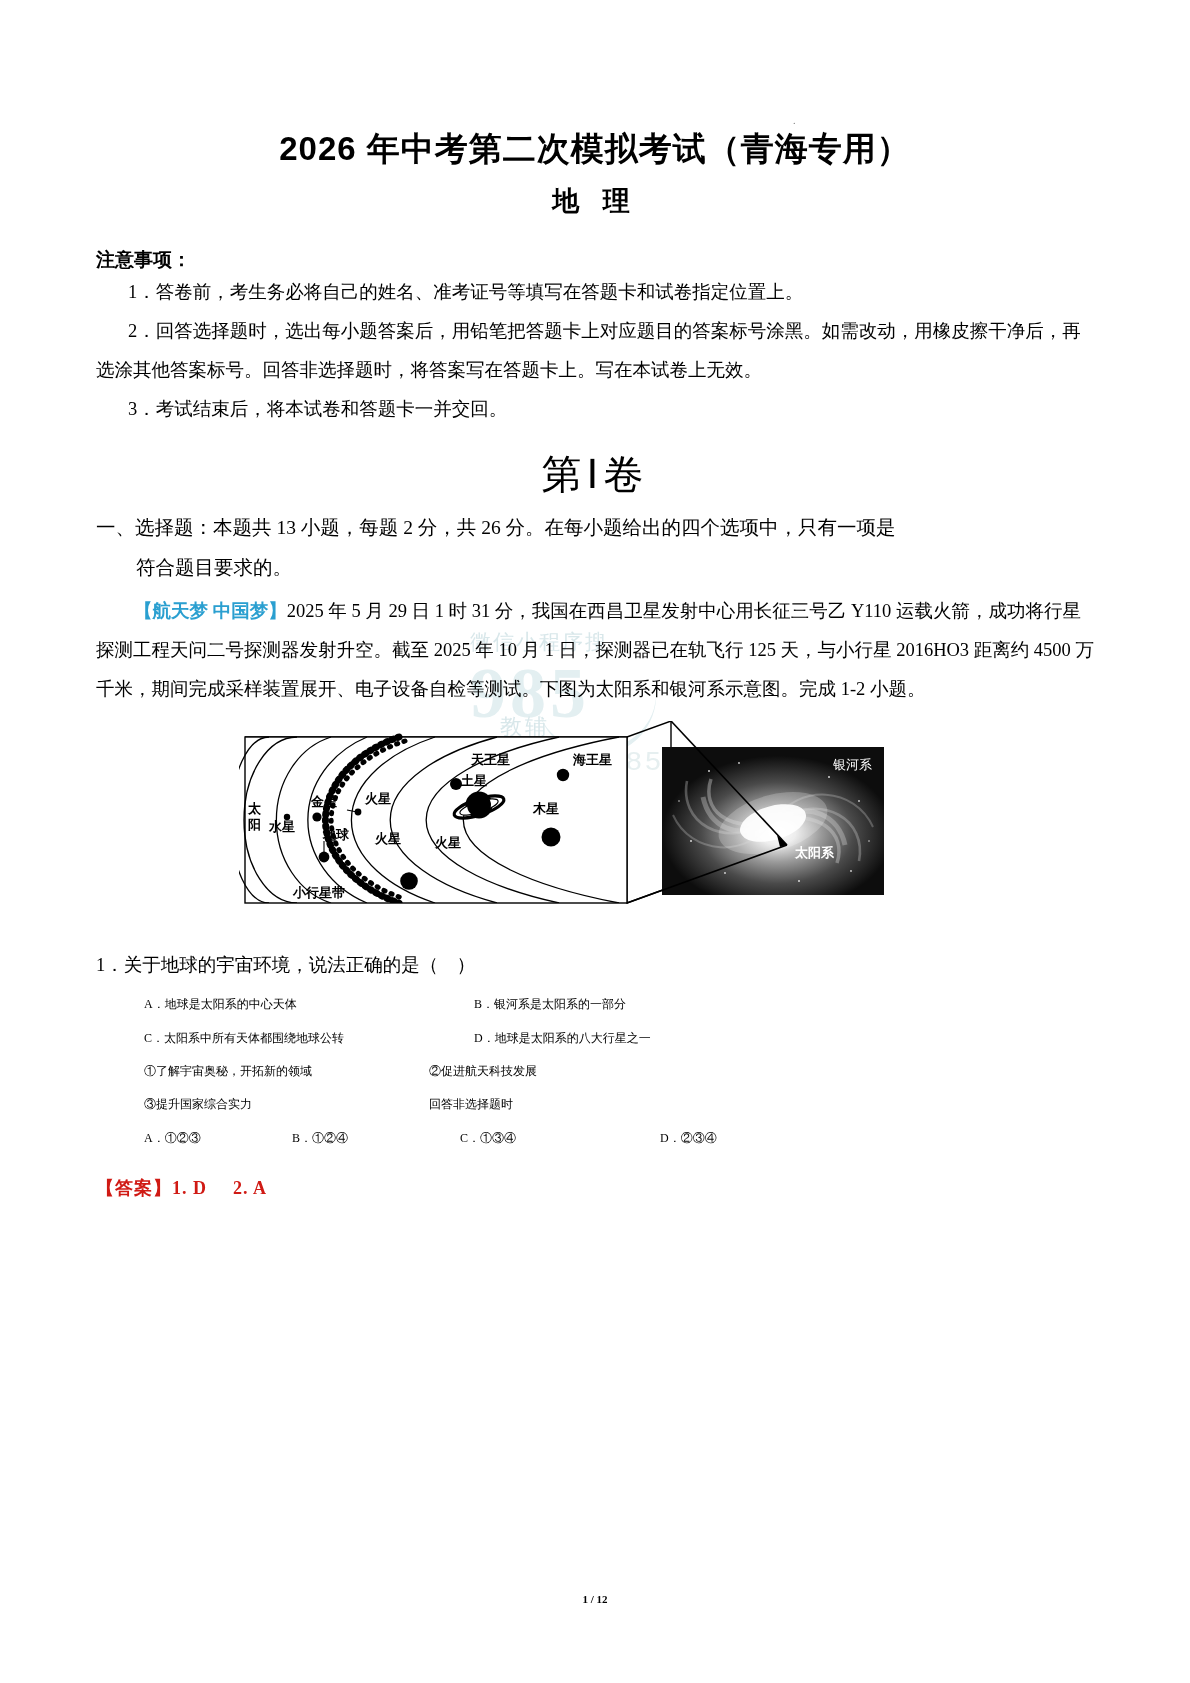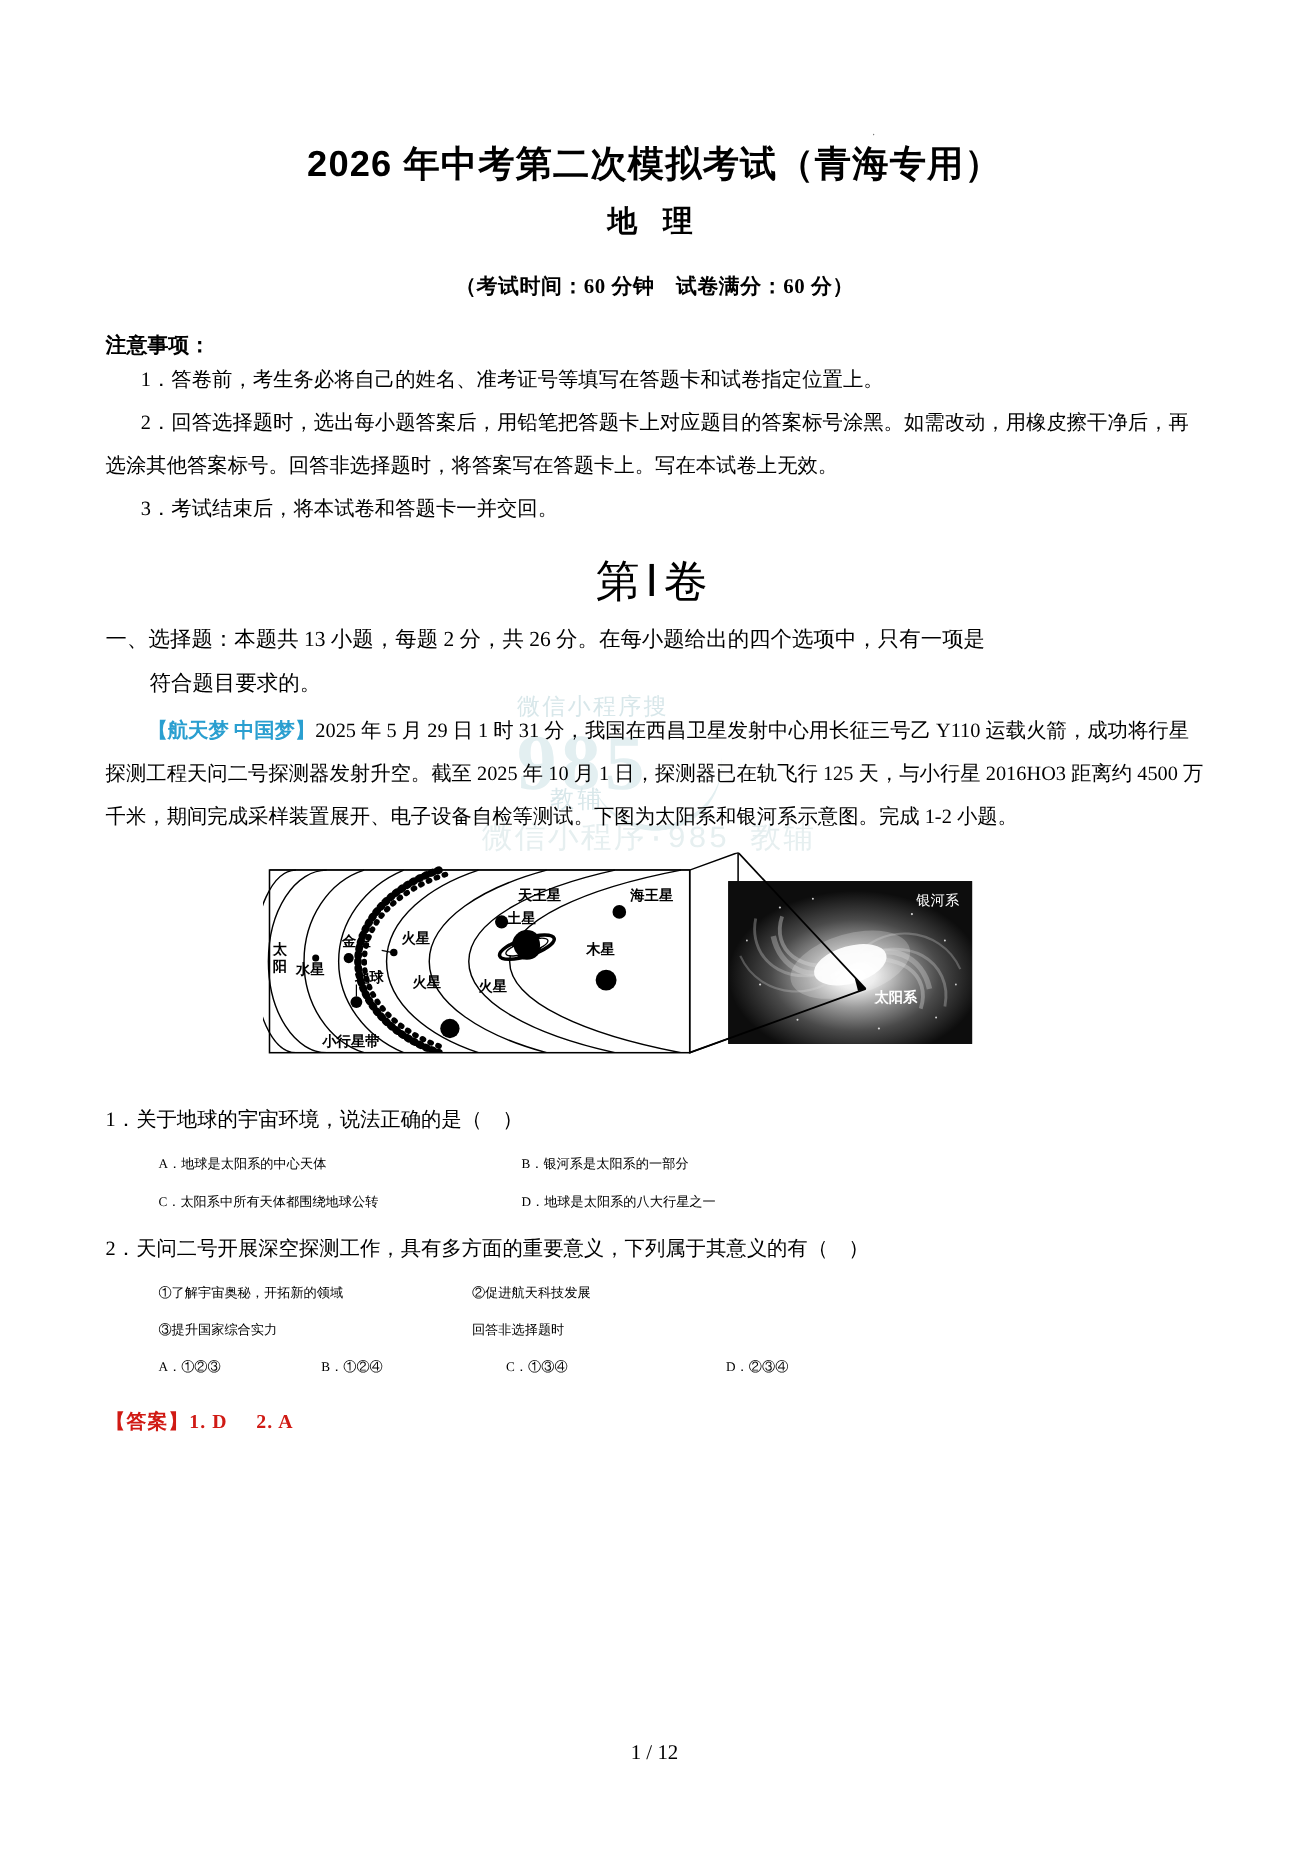--- a/index.html
+++ b/index.html
@@ -177,22 +177,22 @@
     margin-top: 26px;
     letter-spacing: 1px;
   }
   .answer-line .sp { display: inline-block; width: 26px; }
 
   .footer {
     position: absolute;
     left: 0; right: 0;
     bottom: 78px;
     text-align: center;
-    font-size: 19px;
-    font-weight: normal;
+    font-size: 11px;
+    font-weight: bold;
   }
   .tiny-dot {
     position: absolute;
     left: 793px; top: 115px;
     font-size: 10px; color: #777;
   }
 </style>
 </head>
 <body>
 
@@ -203,21 +203,20 @@
   <div class="wm-jiaofu">教辅</div>
   <div class="wm-mid">微信小程序·985 教辅</div>
 </div>
 
 <div class="page">
 
   <div class="tiny-dot">.</div>
 
   <h1 class="doc-title">2026 年中考第二次模拟考试（青海专用）</h1>
   <div class="doc-subject">地 理</div>
-  <div class="doc-meta">（考试时间：60 分钟　试卷满分：60 分）</div>
 
   <div class="notice-title">注意事项：</div>
   <div class="notice-item">1．答卷前，考生务必将自己的姓名、准考证号等填写在答题卡和试卷指定位置上。</div>
   <div class="notice-item">2．回答选择题时，选出每小题答案后，用铅笔把答题卡上对应题目的答案标号涂黑。如需改动，用橡皮擦干净后，再选涂其他答案标号。回答非选择题时，将答案写在答题卡上。写在本试卷上无效。</div>
   <div class="notice-item">3．考试结束后，将本试卷和答题卡一并交回。</div>
 
   <div class="juan-title">第Ⅰ卷</div>
 
   <div class="section-head">
     <span>一、选择题：本题共 13 小题，每题 2 分，共 26 分。在每小题给出的四个选项中，只有一项是</span>
@@ -354,21 +353,20 @@
   <div class="question">1．关于地球的宇宙环境，说法正确的是（　）</div>
   <div class="opt-row">
     <span class="o" style="width:330px">A．地球是太阳系的中心天体</span>
     <span class="o">B．银河系是太阳系的一部分</span>
   </div>
   <div class="opt-row">
     <span class="o" style="width:330px">C．太阳系中所有天体都围绕地球公转</span>
     <span class="o">D．地球是太阳系的八大行星之一</span>
   </div>
 
-  <div class="question">2．天问二号开展深空探测工作，具有多方面的重要意义，下列属于其意义的有（　）</div>
   <div class="opt-row">
     <span class="o" style="width:285px">①了解宇宙奥秘，开拓新的领域</span>
     <span class="o">②促进航天科技发展</span>
   </div>
   <div class="opt-row">
     <span class="o" style="width:285px">③提升国家综合实力</span>
     <span class="o">回答非选择题时</span>
   </div>
   <div class="opt-row">
     <span class="o" style="width:148px">A．①②③</span>

